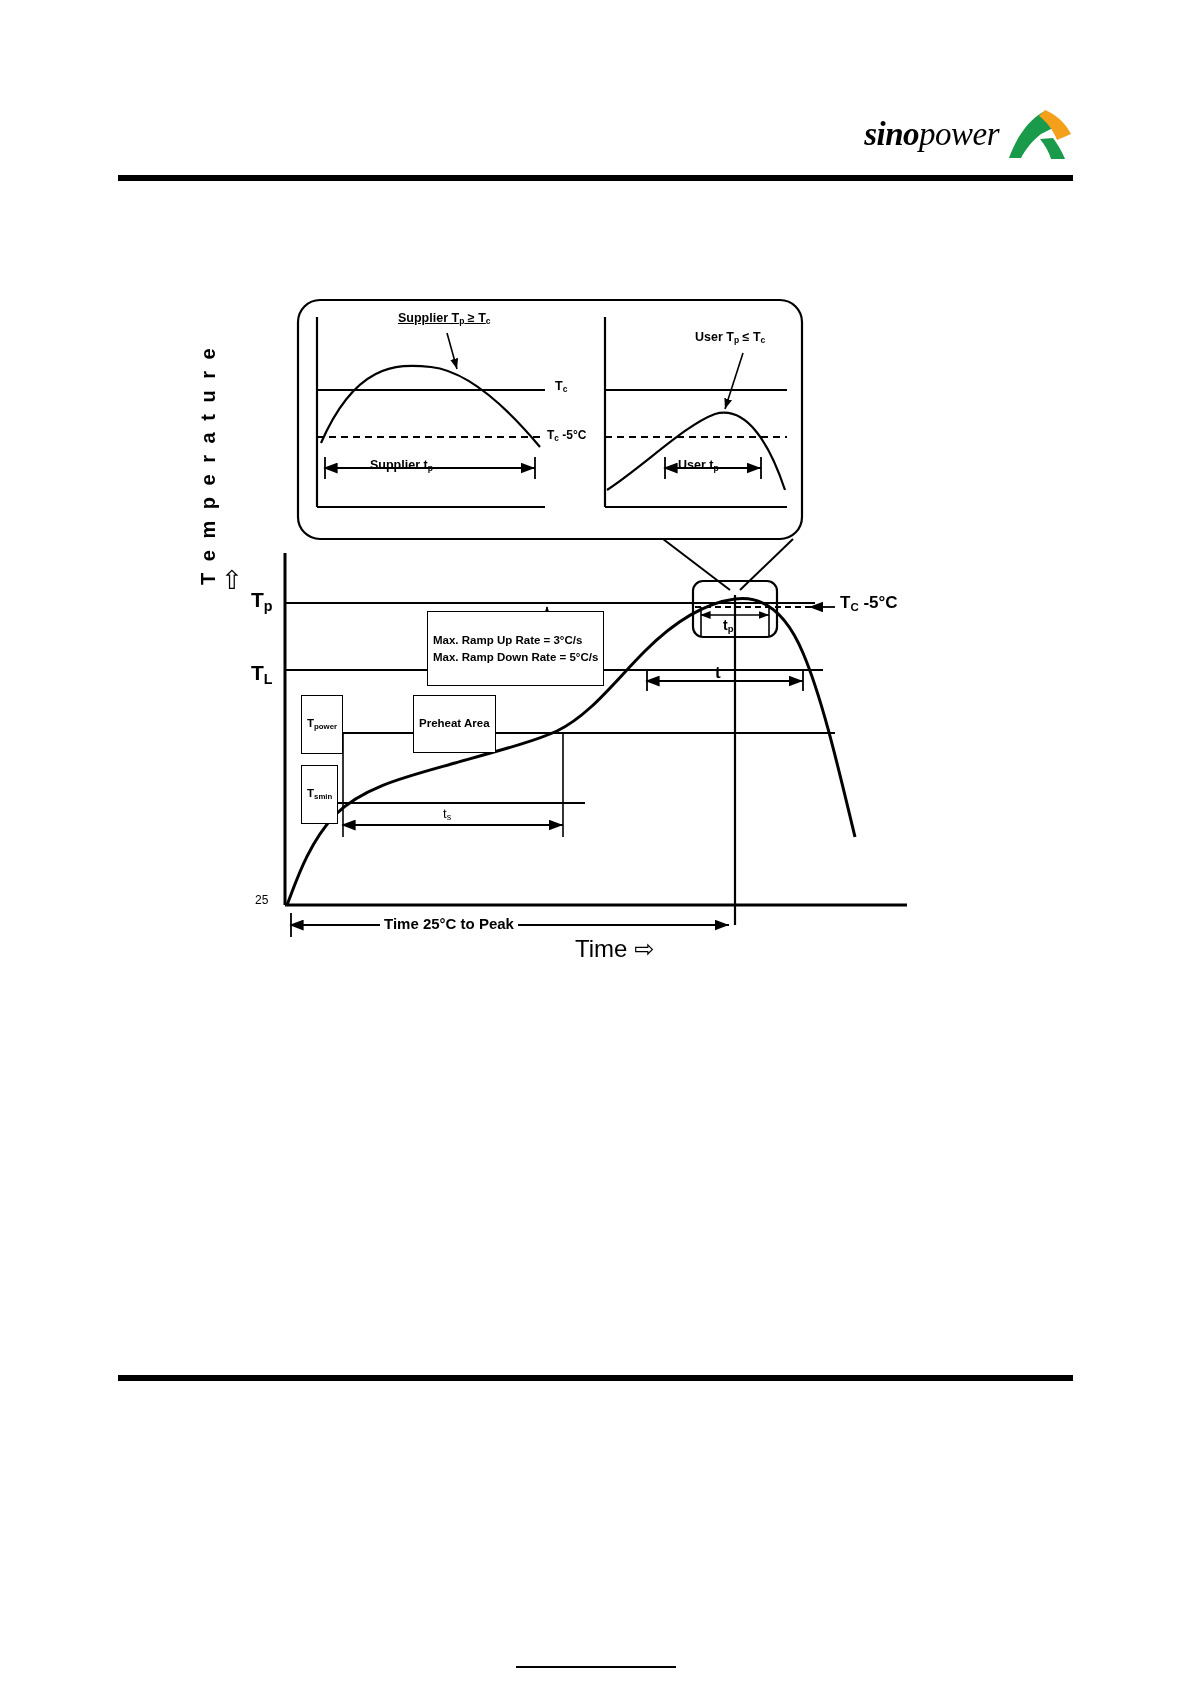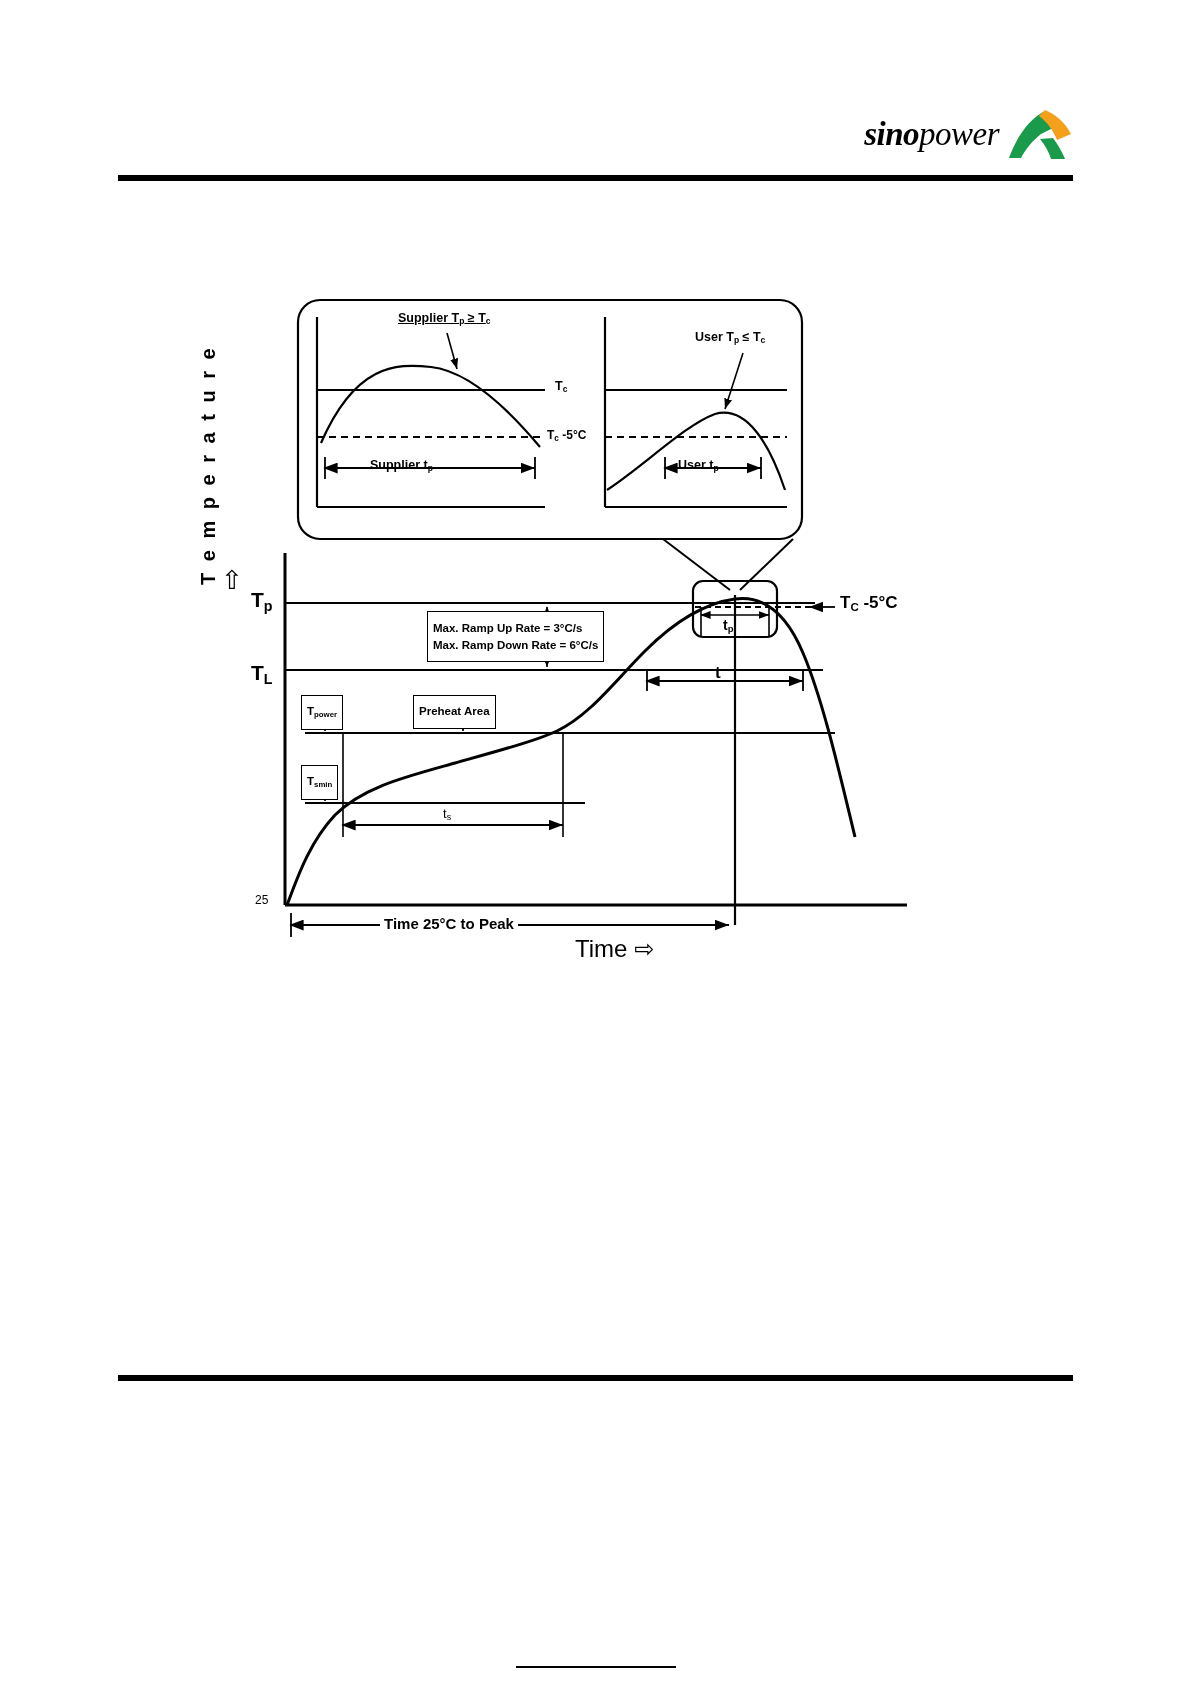--- a/index.html
+++ b/index.html
@@ -103,21 +103,21 @@
   }
   .big-bold { font-size: 21px; font-weight: 700; }
   .sm-bold  { font-size: 12px; font-weight: 400; }
 
   sub { font-size: 0.68em; vertical-align: -0.25em; }
 
   .boxed {
     position: absolute;
     border: 1.6px solid #000;
     background: #fff;
-    padding: 8px 5px;
+    padding: 20px 5px;
     font-size: 11.5px;
     font-weight: 700;
     line-height: 1.35;
     white-space: nowrap;
   }
 </style>
 </head>
 <body>
 
 <div class="logo">
@@ -283,21 +283,21 @@
   <div class="boxed" style="left:106px; top:480px;">
     <span>T</span><sub>smin</sub>
   </div>
 
   <div class="boxed" style="left:218px; top:410px;">
     <span>Preheat Area</span>
   </div>
 
   <div class="boxed" style="left:232px; top:326px; line-height:1.45;">
     <div>Max. Ramp Up Rate = 3°C/s</div>
-    <div>Max. Ramp Down Rate = 6°C/s</div>
+    <div>Max. Ramp Down Rate = 5°C/s</div>
   </div>
 
   <div class="fig-label" style="left:520px; top:378px; font-size:17px; font-weight:700;">t</div>
 
   <div class="fig-label" style="left:248px; top:521px; font-size:13px; font-weight:400;text-align:center;">
     <span>t</span><sub>s</sub>
   </div>
 
   <div class="fig-label" style="left:528px; top:332px; font-size:14px; font-weight:700;">
     <span>t</span><sub>p</sub>

